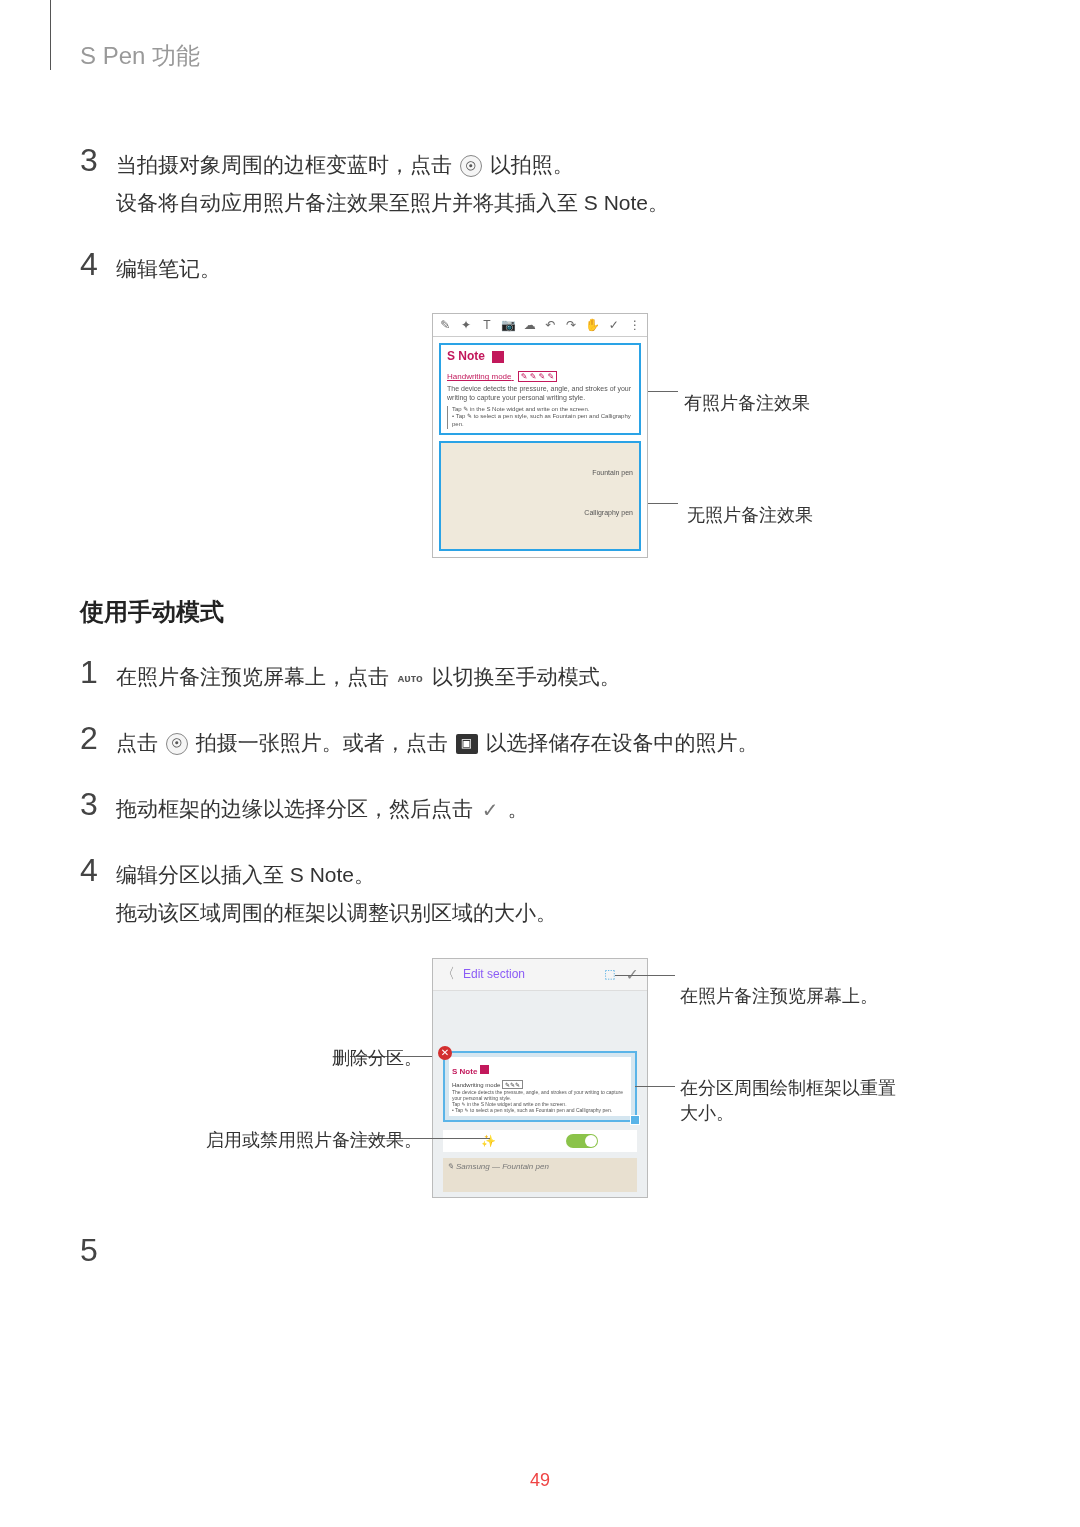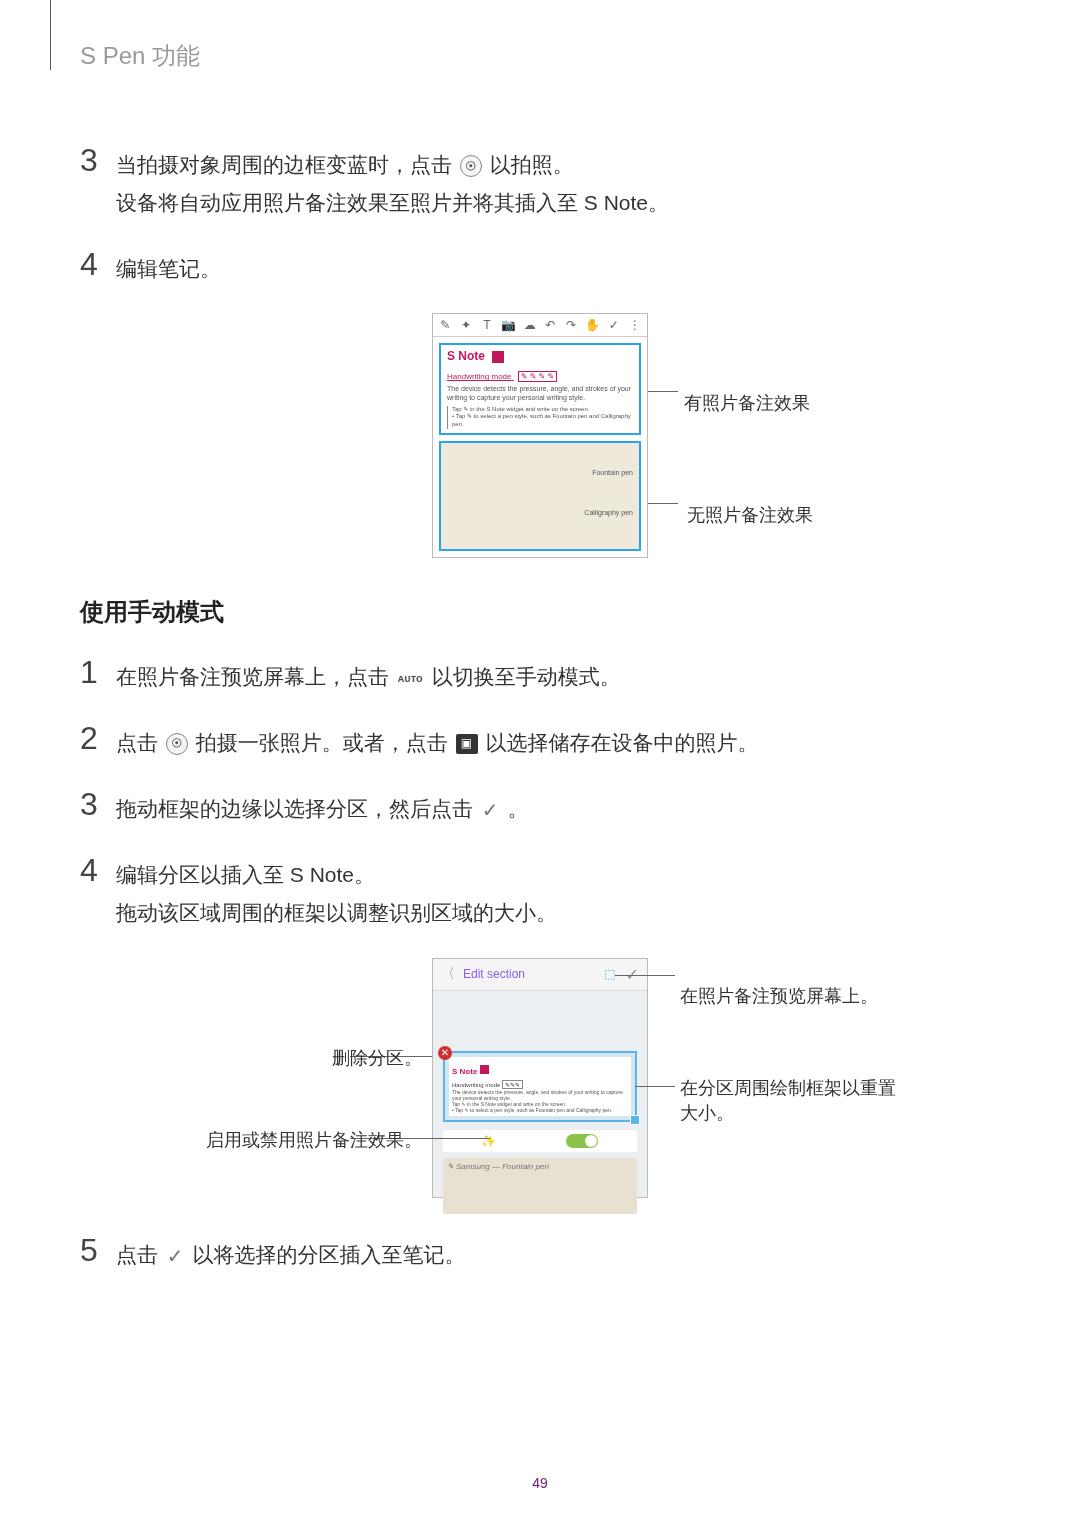--- a/index.html
+++ b/index.html
@@ -255,21 +255,21 @@
   .fig2-toggle-row .tog {
     width:32px; height:14px; background:#8bc34a; border-radius:7px;
     position:relative;
   }
   .fig2-toggle-row .tog::after{
     content:""; position:absolute; right:1px; top:1px;
     width:12px; height:12px; background:#fff; border-radius:50%;
   }
   .fig2-photobit {
     margin-top:6px;
-    height:56px;
+    height:34px;
     background:#e8e0d0;
     font-size:8px;
     color:#777;
     padding:4px;
     font-style:italic;
   }
   .fig2-annot {
     position: absolute;
     font-size: 18px;
     color: #333;
@@ -279,22 +279,22 @@
     position: absolute;
     background: #666;
     height: 1px;
   }
 
   .page-num {
     position: absolute;
     bottom: 36px;
     left: 0; right: 0;
     text-align: center;
-    font-size: 14px;
-    color: #701a75;
+    font-size: 18px;
+    color: #ef4444;
   }
 </style>
 </head>
 <body>
 
 <div class="page">
   <div class="left-rule"></div>
   <div class="header-title">S Pen 功能</div>
 
   <div class="step">
@@ -440,21 +440,16 @@
         <div>大小。</div>
       </div>
 
       <div class="line2" style="left:-82px; top:180px; width:140px;"></div>
       <div class="fig2-annot" style="right:226px; top:170px; text-align:right;">启用或禁用照片备注效果。</div>
     </div>
   </div>
 
   <div class="step">
     <div class="step-num">5</div>
-    <div class="step-body">
-      <span>点击 </span>
-      <span class="inline-check">✓</span>
-      <span> 以将选择的分区插入至笔记。</span>
-    </div>
   </div>
 
   <div class="page-num">49</div>
 </div>
 
 </body></html>

